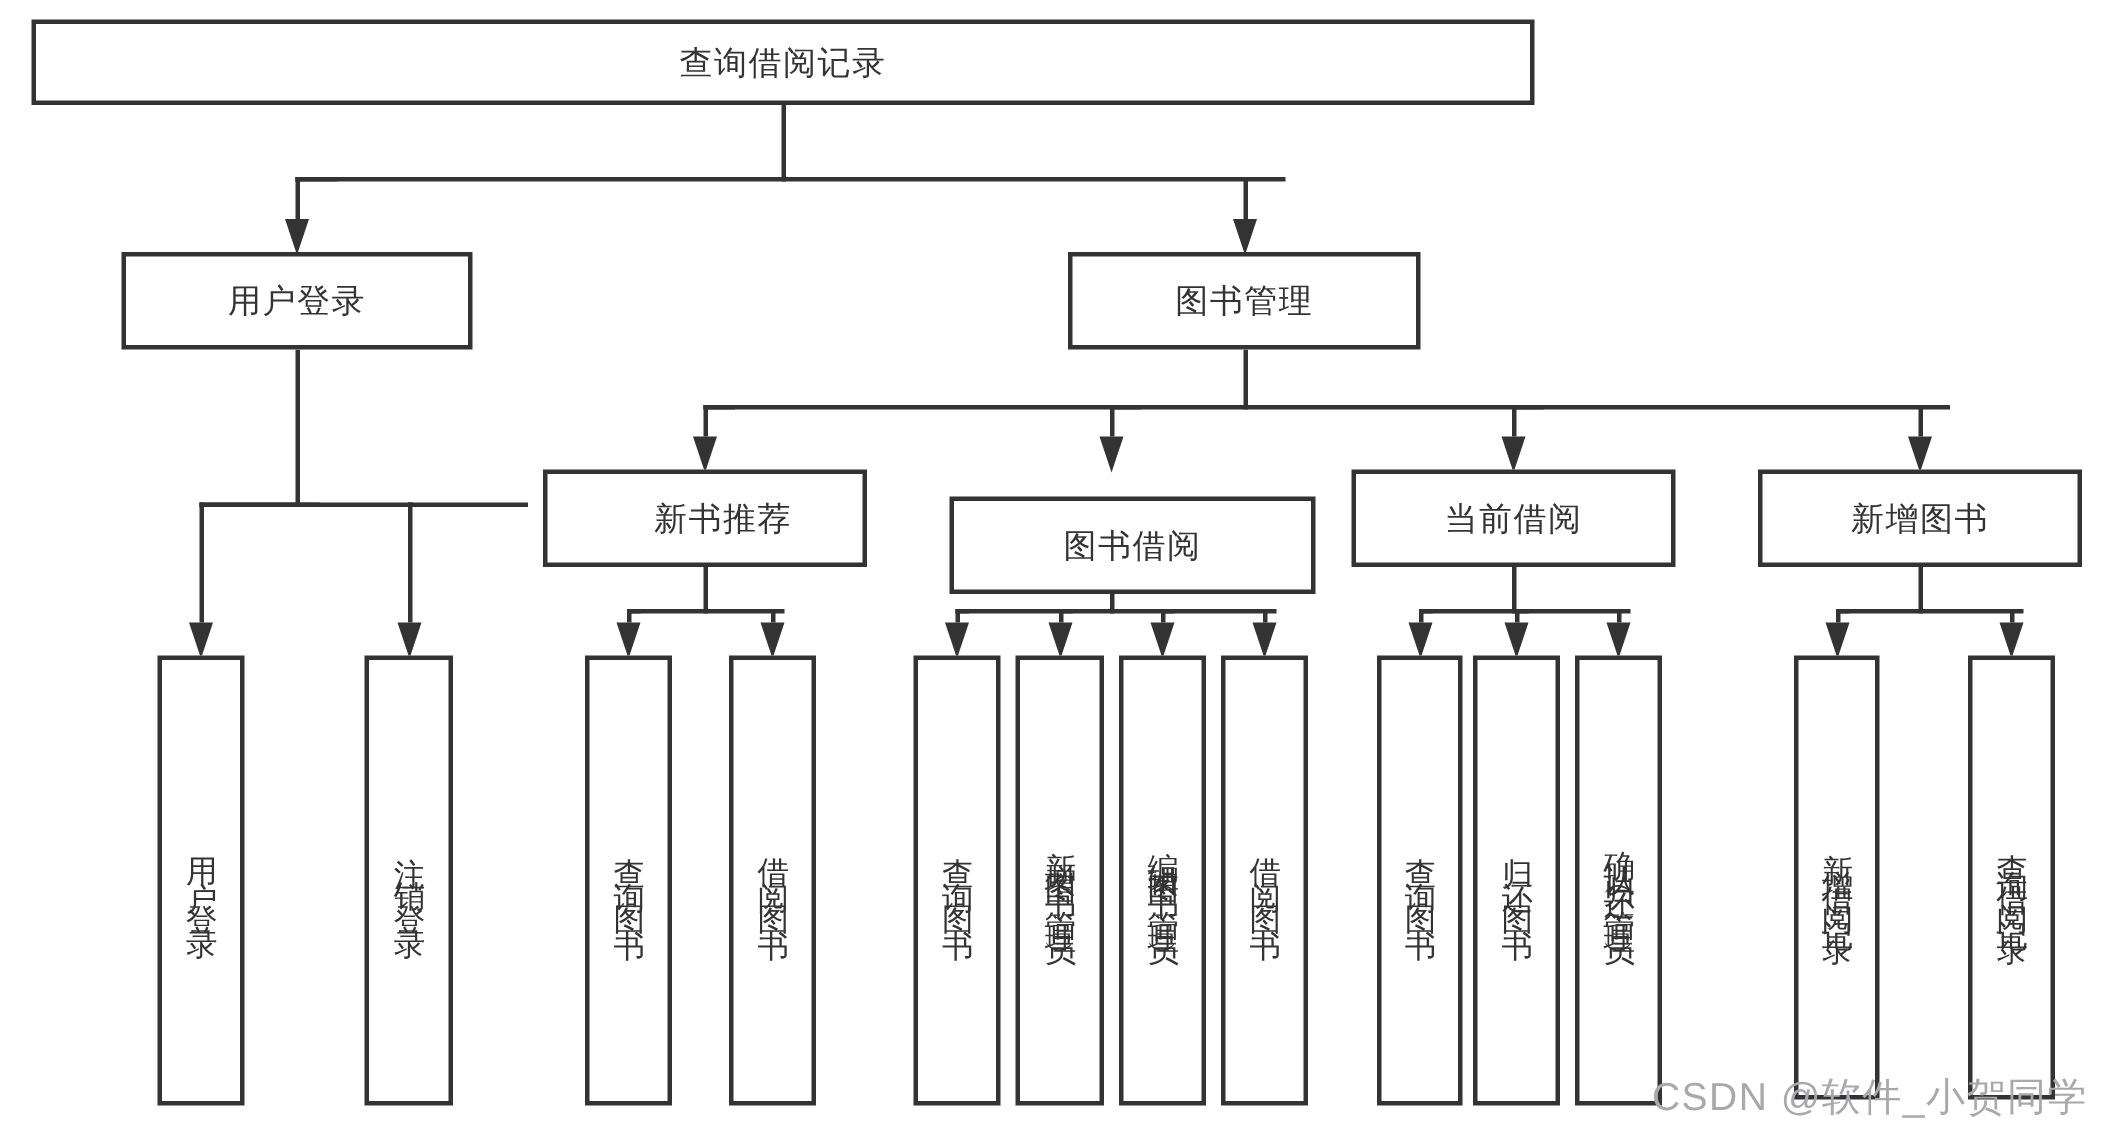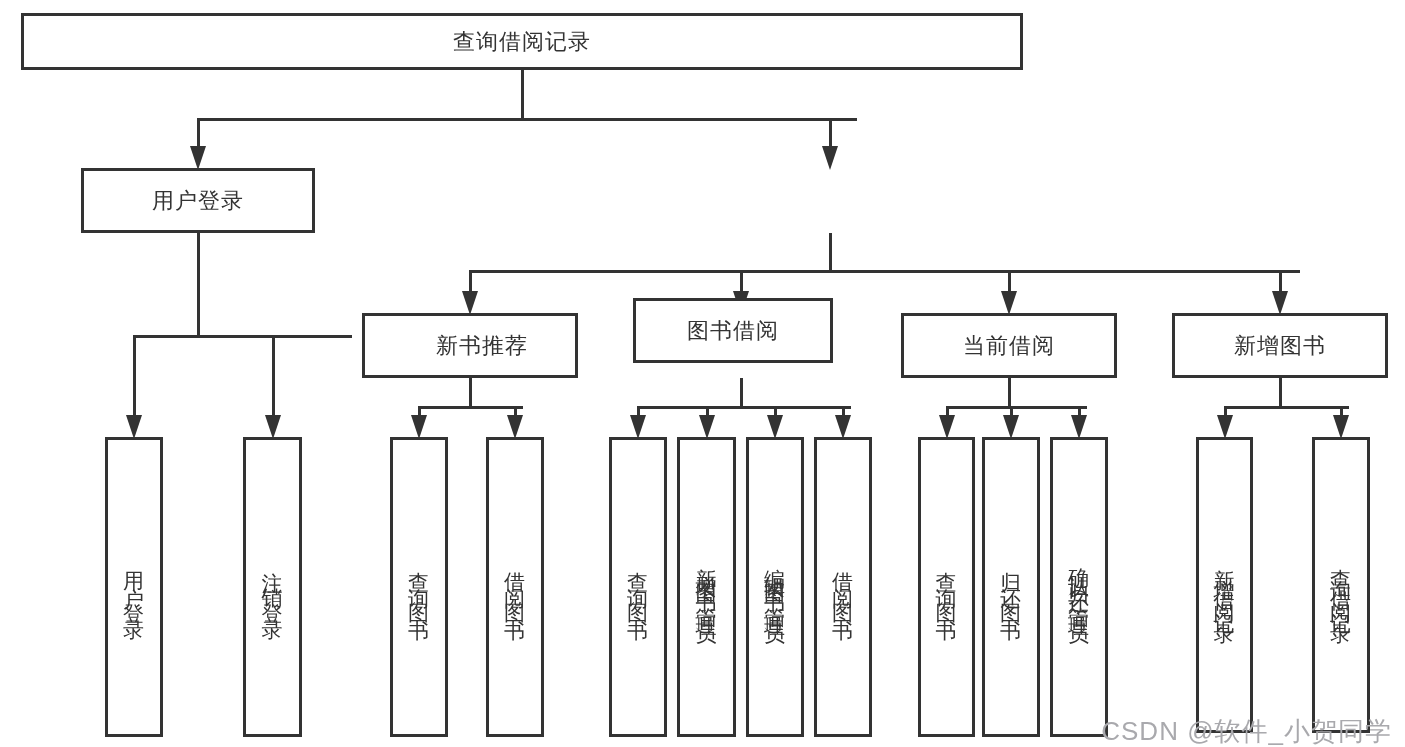--- a/index.html
+++ b/index.html
@@ -52,24 +52,27 @@
 <body>
 
 <div id="stage" style="background: rgb(255, 255, 255);">
   <div id="watermark" style="color: rgb(169, 169, 173);">CSDN @软件_小贺同学</div>
 <div class="node horiz" style="left: 21px; top: 13px; width: 1002px; height: 57px; border: 3px solid rgb(51, 51, 51); z-index: 2;">
       <span class="lbl" style="color: rgb(51, 51, 51);">查询借阅记录</span>
     </div>
     <div class="node horiz" style="left: 81px; top: 168px; width: 234px; height: 65px; border: 3px solid rgb(51, 51, 51); z-index: 2;">
       <span class="lbl" style="color: rgb(51, 51, 51);">用户登录</span>
     </div>
+    <div class="node horiz" style="left: 712px; top: 168px; width: 235px; height: 65px; border: 3px solid rgb(51, 51, 51); z-index: 2;">
+      <span class="lbl" style="color: rgb(51, 51, 51);">图书管理</span>
+    </div>
     <div class="node horiz" style="left: 362px; top: 313px; width: 216px; height: 65px; border: 3px solid rgb(51, 51, 51); z-index: 2; padding-left: 24px;">
       <span class="lbl" style="color: rgb(51, 51, 51);">新书推荐</span>
     </div>
-    <div class="node horiz" style="left: 633px; top: 298px; width: 200px; height: 65px; border: 3px solid rgb(51, 51, 51); z-index: 2;">
+    <div class="node horiz" style="left: 633px; top: 331px; width: 244px; height: 65px; border: 3px solid rgb(51, 51, 51); z-index: 2;">
       <span class="lbl" style="color: rgb(51, 51, 51);">图书借阅</span>
     </div>
     <div class="node horiz" style="left: 901px; top: 313px; width: 216px; height: 65px; border: 3px solid rgb(51, 51, 51); z-index: 2; font-family: Liberation Mono, monospace;">
       <span class="lbl" style="color: rgb(51, 51, 51);">当前借阅</span>
     </div>
     <div class="node horiz" style="left: 1172px; top: 313px; width: 216px; height: 65px; border: 3px solid rgb(51, 51, 51); z-index: 2;">
       <span class="lbl" style="color: rgb(51, 51, 51);">新增图书</span>
     </div>
     <div class="node vert" style="left: 105px; top: 437px; width: 58px; height: 300px; border: 3px solid rgb(51, 51, 51); z-index: 2;">
       <span class="lbl" style="color: rgb(51, 51, 51); letter-spacing: 16px;">用户登录</span>

